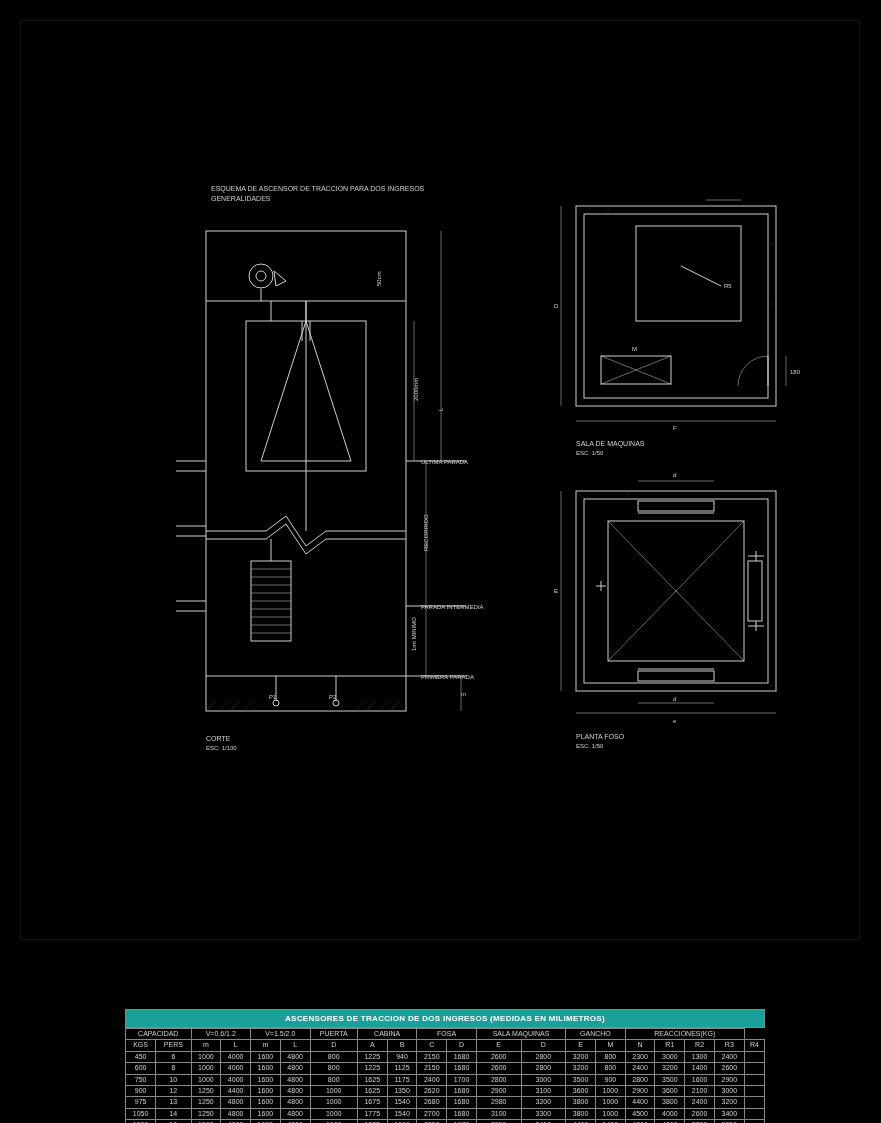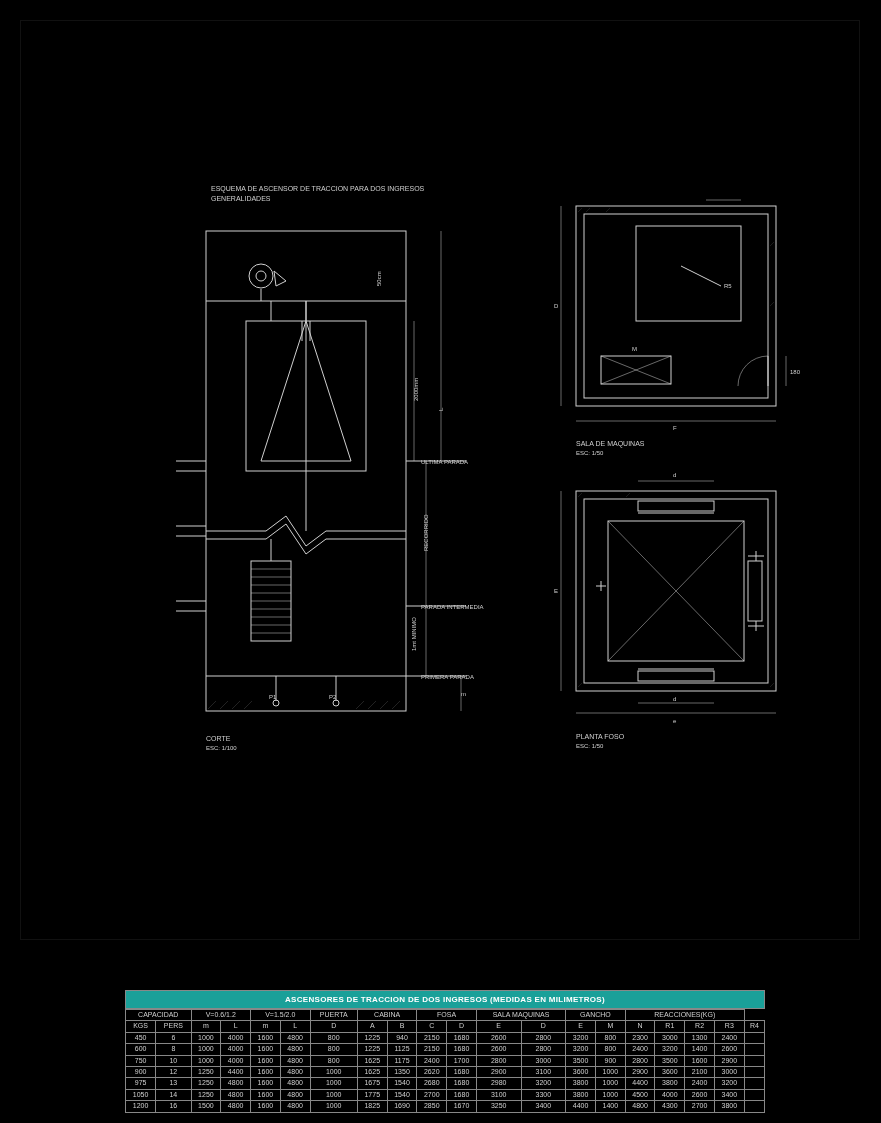--- a/index.html
+++ b/index.html
@@ -3,21 +3,21 @@
 <meta charset="utf-8">
 <style>
   * { margin:0; padding:0; box-sizing:border-box; }
   body { background:#000; font-family: Arial, sans-serif; width:881px; height:1123px; position:relative; overflow:hidden; }
   .canvas { position:absolute; top:20px; left:20px; width:840px; height:920px; border:1px solid #111; }
   svg { display:block; }
   .t { font-size:7px; fill:#d0d0d0; }
   .ts { font-size:6px; fill:#d0d0d0; }
   .tw { font-size:7px; fill:#d0d0d0; }
   .table-wrap { position:absolute; top:990px; left:125px; width:640px; }
-  .title-bar { background:#1aa099; color:#fff; text-align:center; font-size:8px; font-weight:bold; padding:4px 8px; letter-spacing:.3px; border:1px solid #888; }
+  .title-bar { background:#1aa099; color:#fff; text-align:center; font-size:8px; font-weight:bold; padding:4px 8px; letter-spacing:.3px; border:1px solid #888;margin-top:19px; }
   table { border-collapse:collapse; width:100%; background:#000; }
   th,td { border:1px solid #888; color:#d0d0d0; font-size:7px; text-align:center; padding:1px 2px; line-height:1.2; }
   th { font-weight:normal; }
 </style>
 </head>
 <body>
 
 <div class="canvas">
 <svg width="840" height="920" viewBox="0 0 840 920">
 

